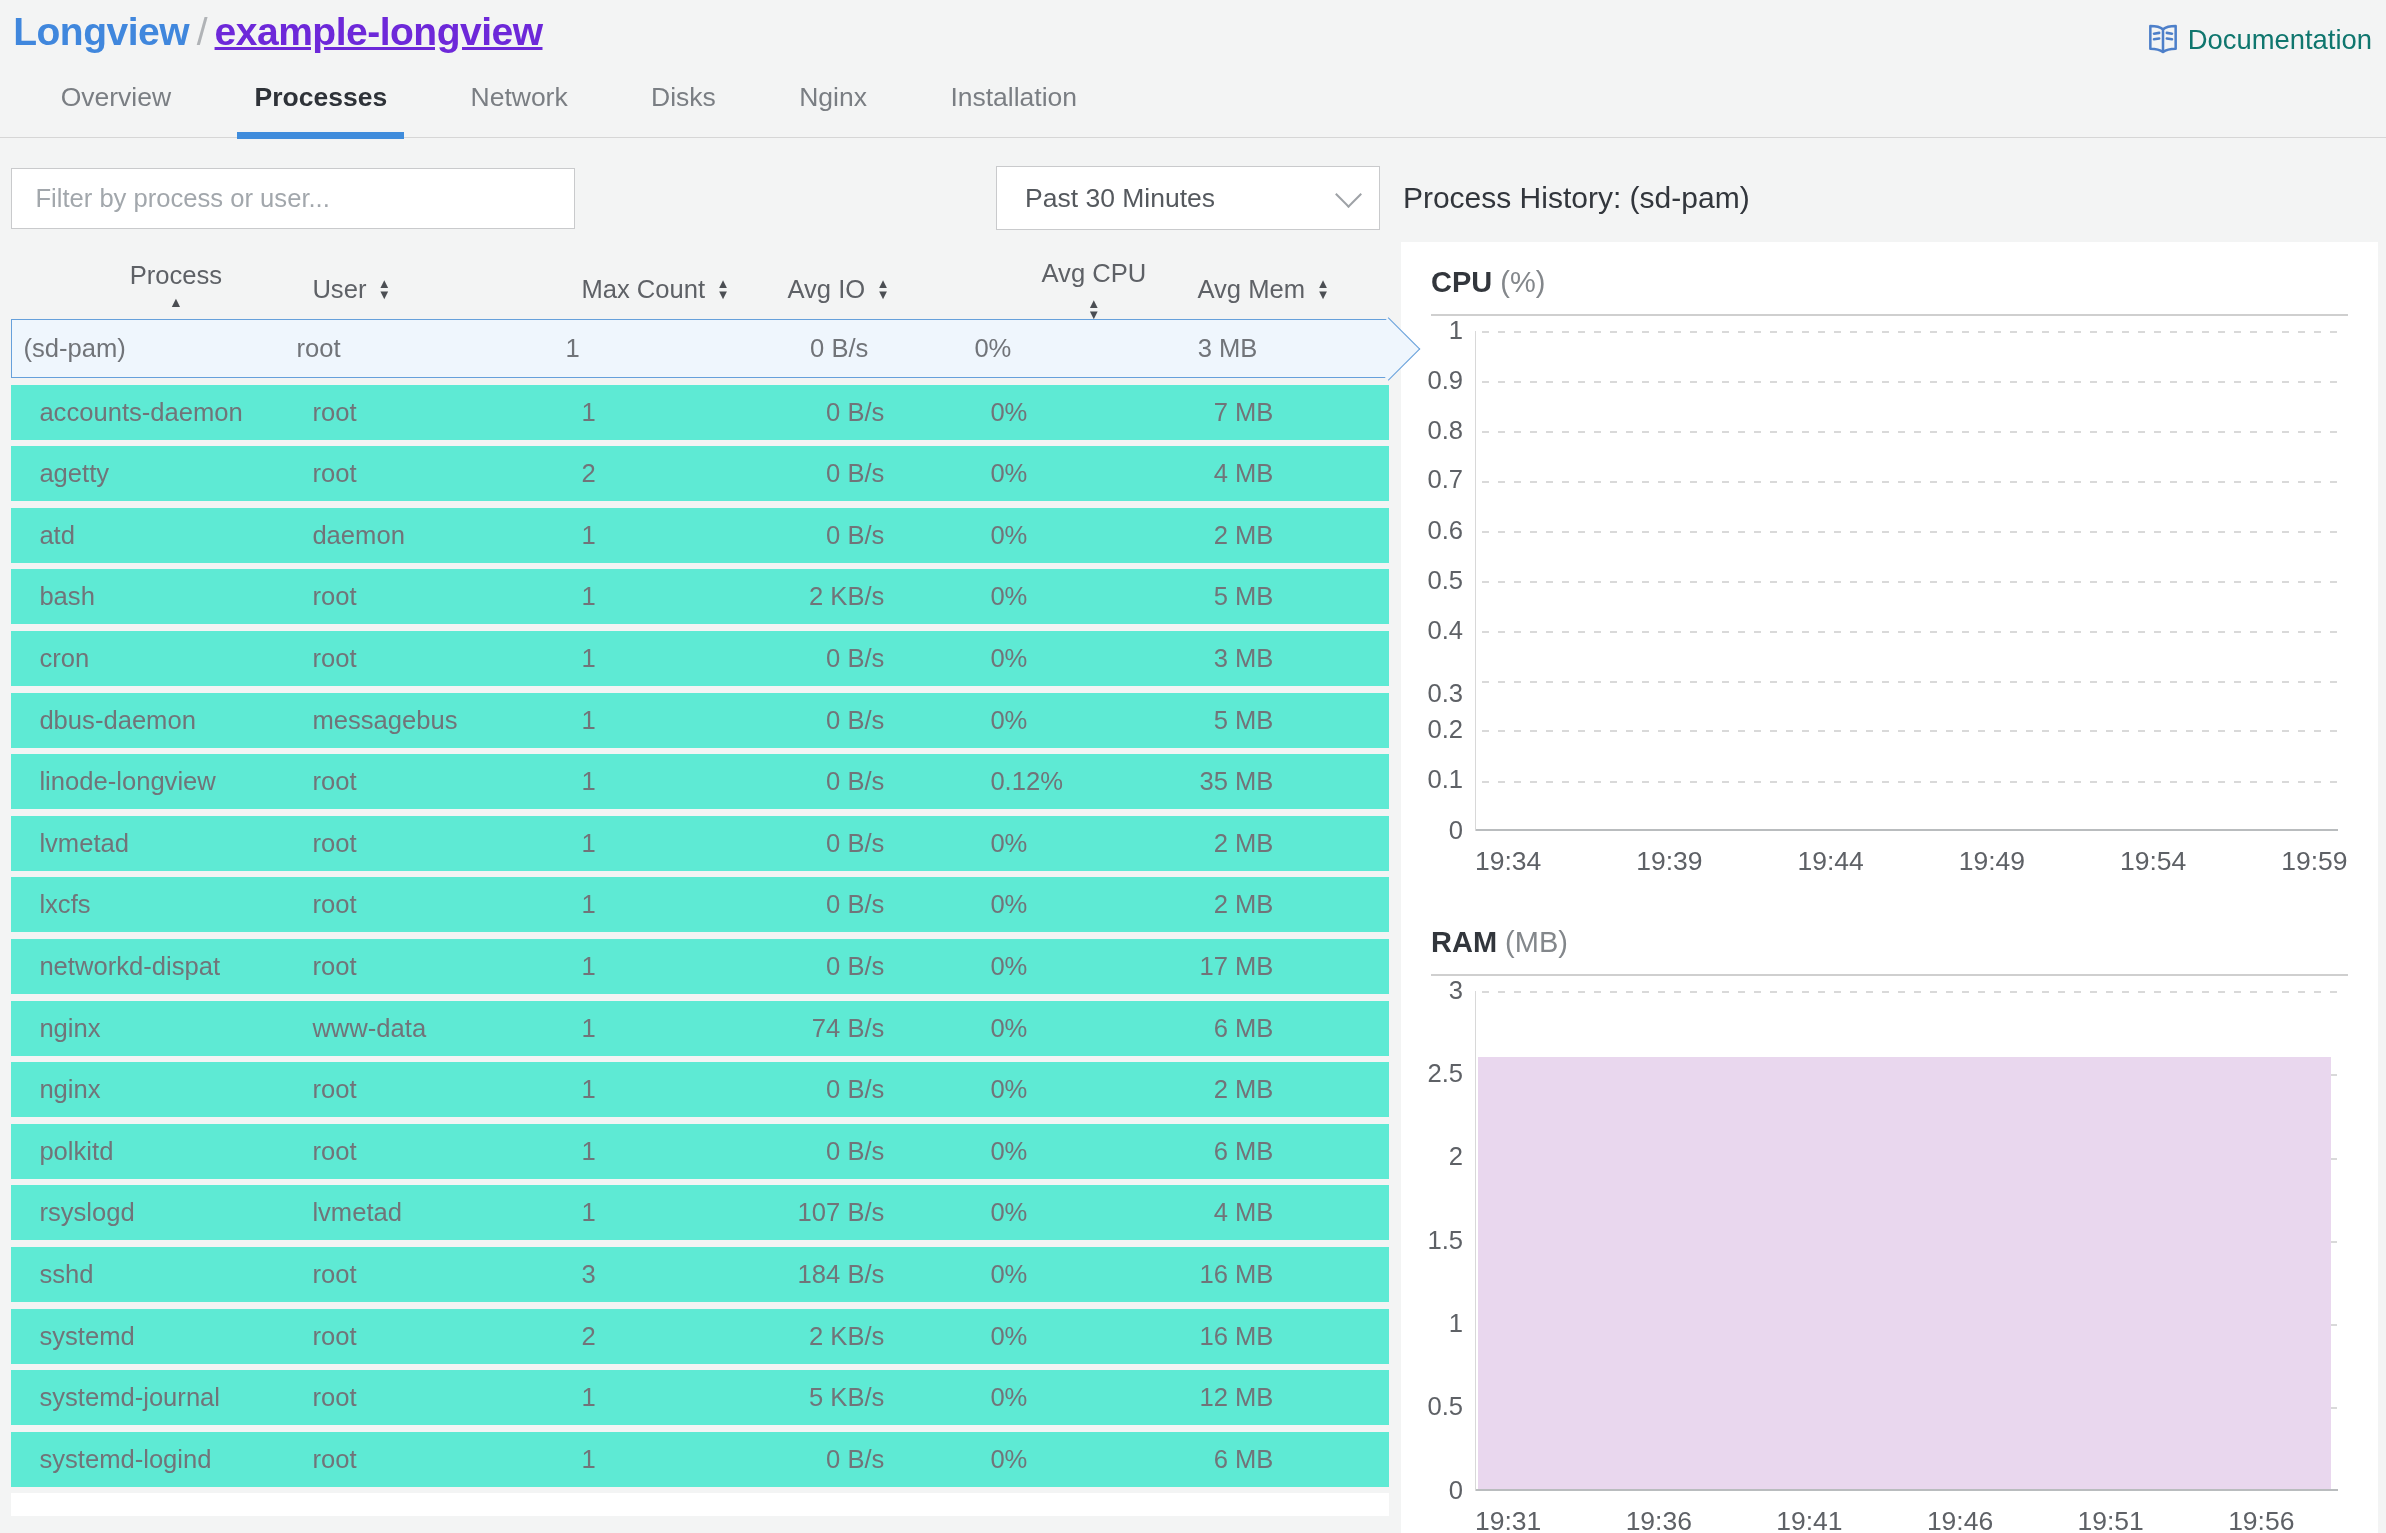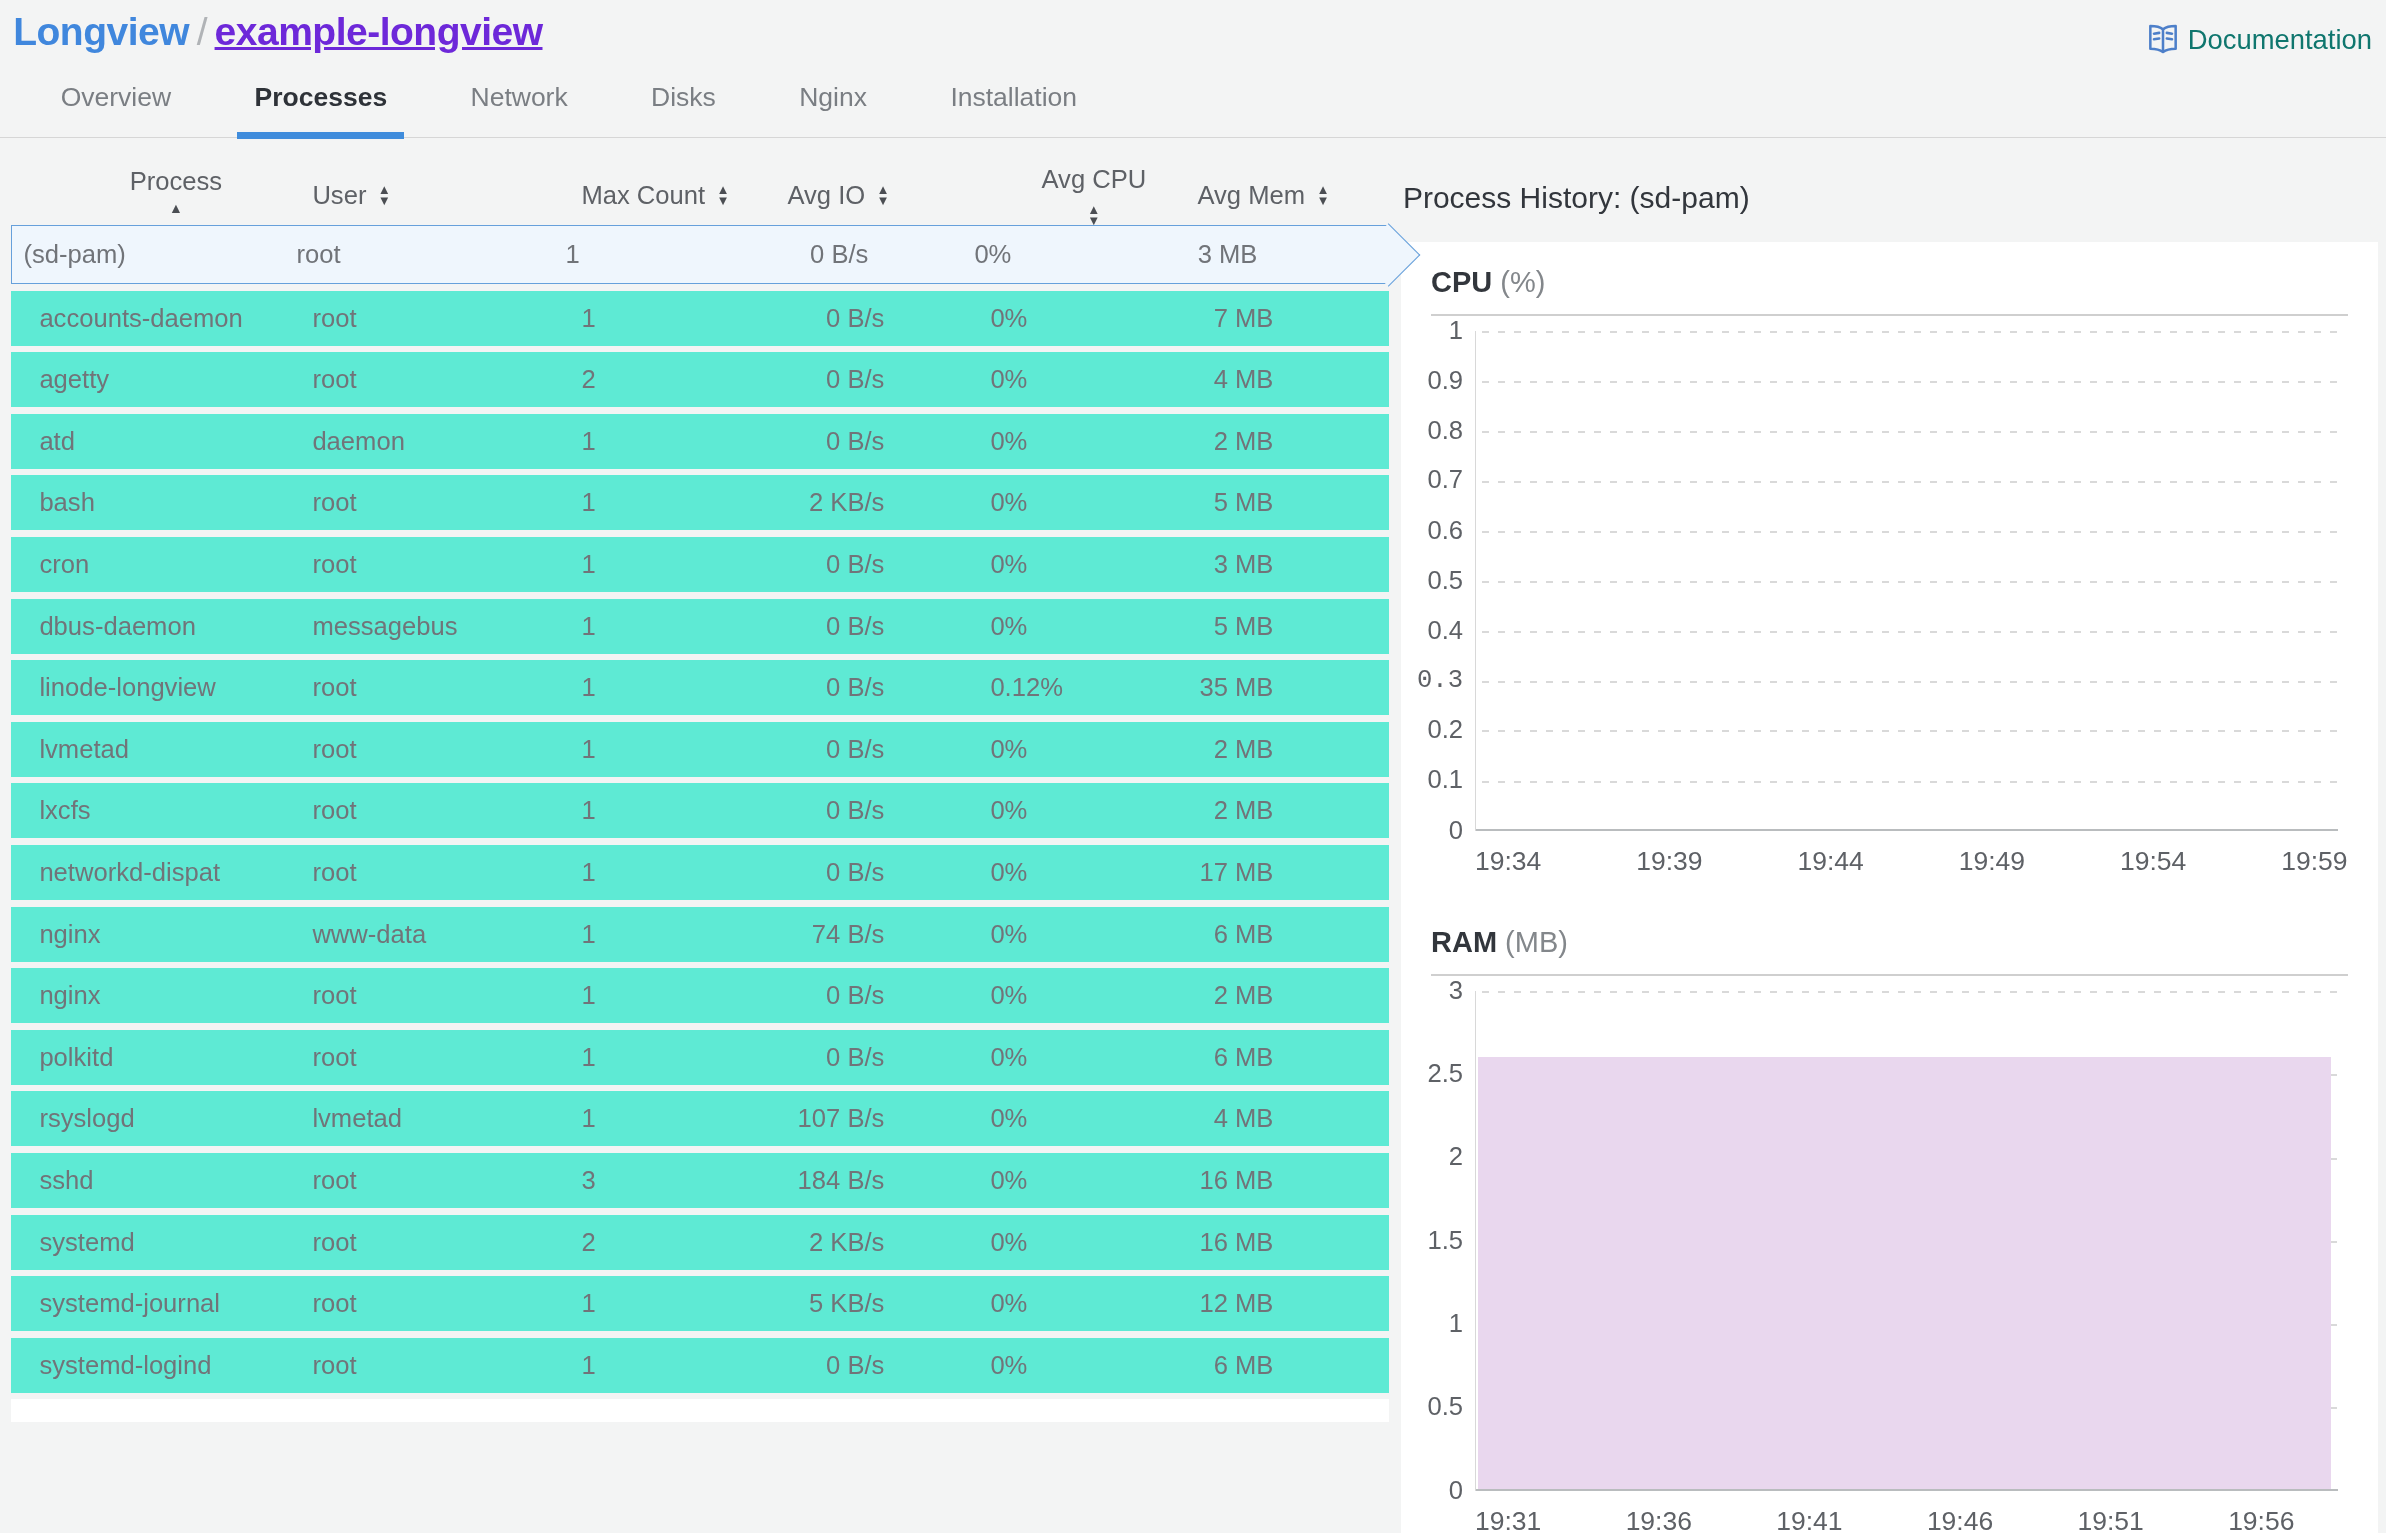--- a/index.html
+++ b/index.html
@@ -107,20 +107,27 @@
       <div class="tab active">Processes</div>
       <div class="tab">Network</div>
       <div class="tab">Disks</div>
       <div class="tab">Nginx</div>
       <div class="tab">Installation</div>
     </div>
 
   <div class="content">
 
     <div class="left-col">
+      <div class="toolbar">
+        <input class="filter-input" type="text" placeholder="Filter by process or user..." style="">
+        <div class="time-select">
+          <span class="sel-label">Past 30 Minutes</span>
+          <span class="chev"></span>
+        </div>
+      </div>
 
       <div class="ptable">
         <div class="thead" id="thead">
             <div class="th c-process">
               <span>Process</span>
               <span class="sort-asc">▲</span>
             </div>
             <div class="th c-user">
               <span>User</span>
               <span class="sort-both">
@@ -331,21 +338,21 @@
               <div class="ytick-label" style="top: 85px;">0.8</div>
               <div class="gridline" style="top: 150px;"></div>
               <div class="ytick-label" style="top: 134px;">0.7</div>
               <div class="gridline" style="top: 200px;"></div>
               <div class="ytick-label" style="top: 185px;">0.6</div>
               <div class="gridline" style="top: 250px;"></div>
               <div class="ytick-label" style="top: 235px;">0.5</div>
               <div class="gridline" style="top: 300px;"></div>
               <div class="ytick-label" style="top: 285px;">0.4</div>
               <div class="gridline" style="top: 350px;"></div>
-              <div class="ytick-label" style="top: 335px; font-family: Liberation Mono, monospace;">0.3</div>
+              <div class="ytick-label" style="top: 348px;">0.3</div>
               <div class="gridline" style="top: 399px;"></div>
               <div class="ytick-label" style="top: 384px;">0.2</div>
               <div class="gridline" style="top: 450px;"></div>
               <div class="ytick-label" style="top: 434px;">0.1</div>
               <div class="gridline solid" style="top: 498px;"></div>
               <div class="ytick-label" style="top: 485px;">0</div>
             </div>
           <div class="x-labels">
               <span>19:34</span>
               <span>19:39</span>

